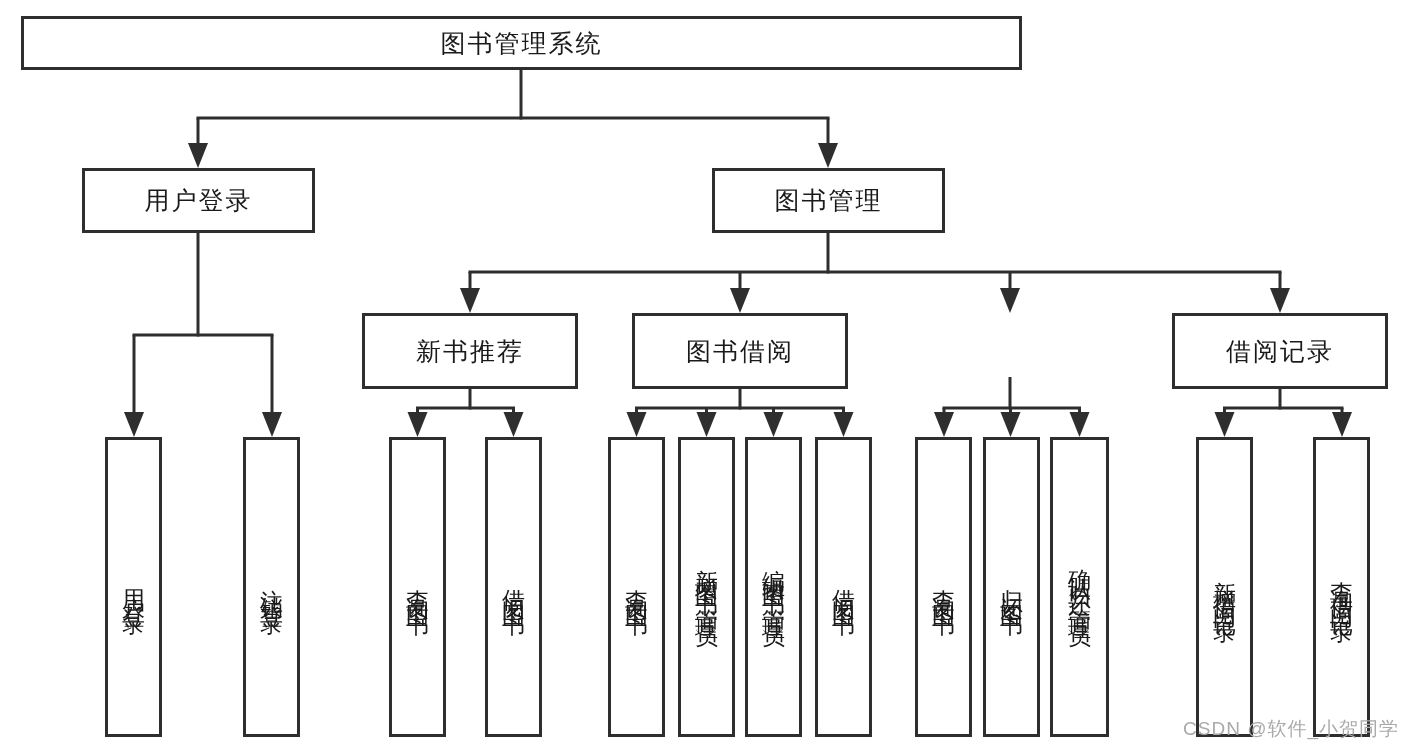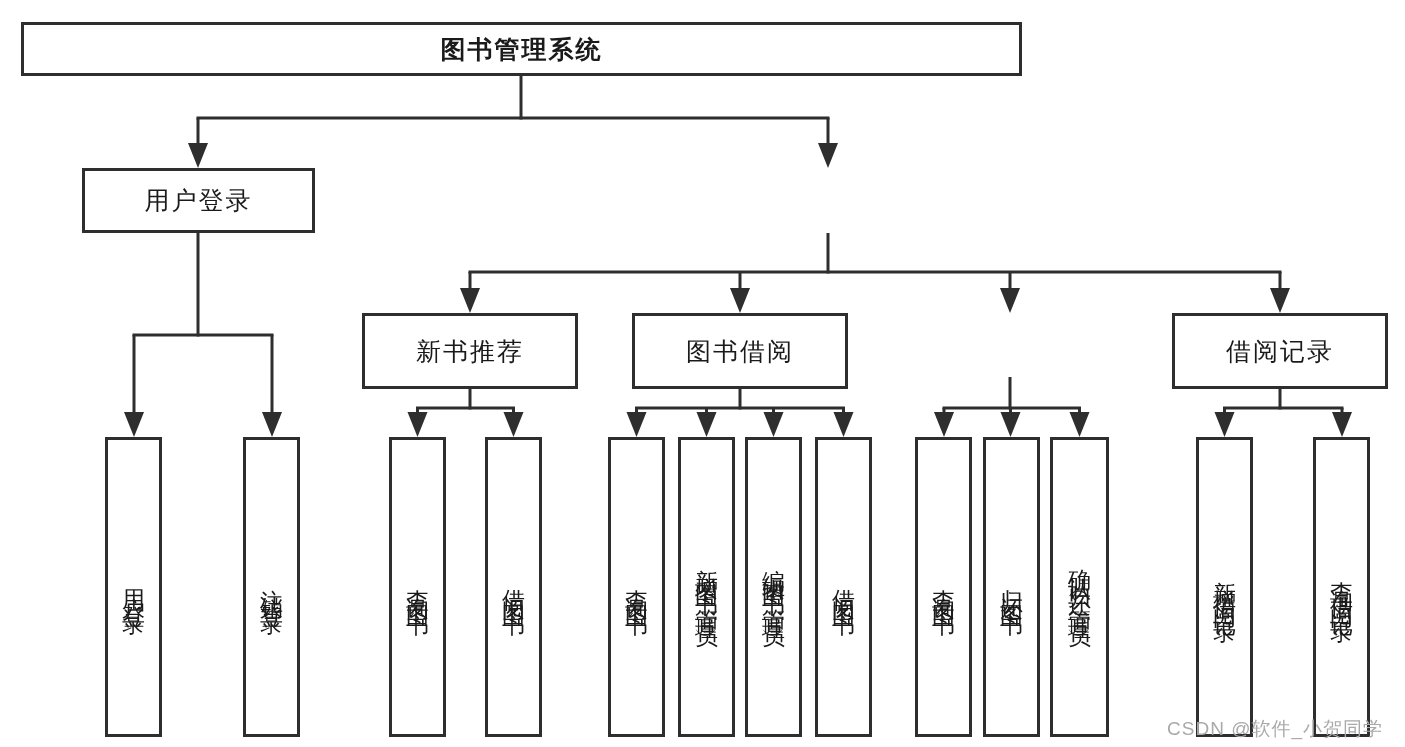--- a/index.html
+++ b/index.html
@@ -35,27 +35,27 @@
     letter-spacing: 2px;
     white-space: nowrap;
   }
   .node.v span {
     writing-mode: vertical-rl;
     text-orientation: mixed;
     font-size: 23px;
     letter-spacing: 8px;
     line-height: 1;
   }
-  .root  { left: 21px;  top: 22px;  width: 1001px; height: 54px; font-weight: bold; }
+  .root  { left: 21px;  top: 16px;  width: 1001px; height: 54px; }
   .lvl2  { top: 168px; width: 233px; height: 65px; }
   .lvl3  { top: 313px; width: 216px; height: 76px; }
   .leaf  { top: 437px; width: 57px;  height: 300px; }
   #watermark {
     position: absolute;
-    right: 22px;
+    right: 6px;
     bottom: 5px;
     font-size: 19px;
     color: #a9a9a9;
     letter-spacing: 1px;
     white-space: nowrap;
     text-align: center;
   }
 </style>
 </head>
 <body>
@@ -128,20 +128,23 @@
     </g>
   </svg>
 
   <div class="node h root">
     <span>图书管理系统</span>
   </div>
 
   <div class="node h lvl2" style="left:82px">
     <span>用户登录</span>
   </div>
+  <div class="node h lvl2" style="left:712px">
+    <span>图书管理</span>
+  </div>
 
   <div class="node h lvl3" style="left:362px">
     <span>新书推荐</span>
   </div>
   <div class="node h lvl3" style="left:632px">
     <span>图书借阅</span>
   </div>
   <div class="node h lvl3" style="left:1172px">
     <span>借阅记录</span>
   </div>

